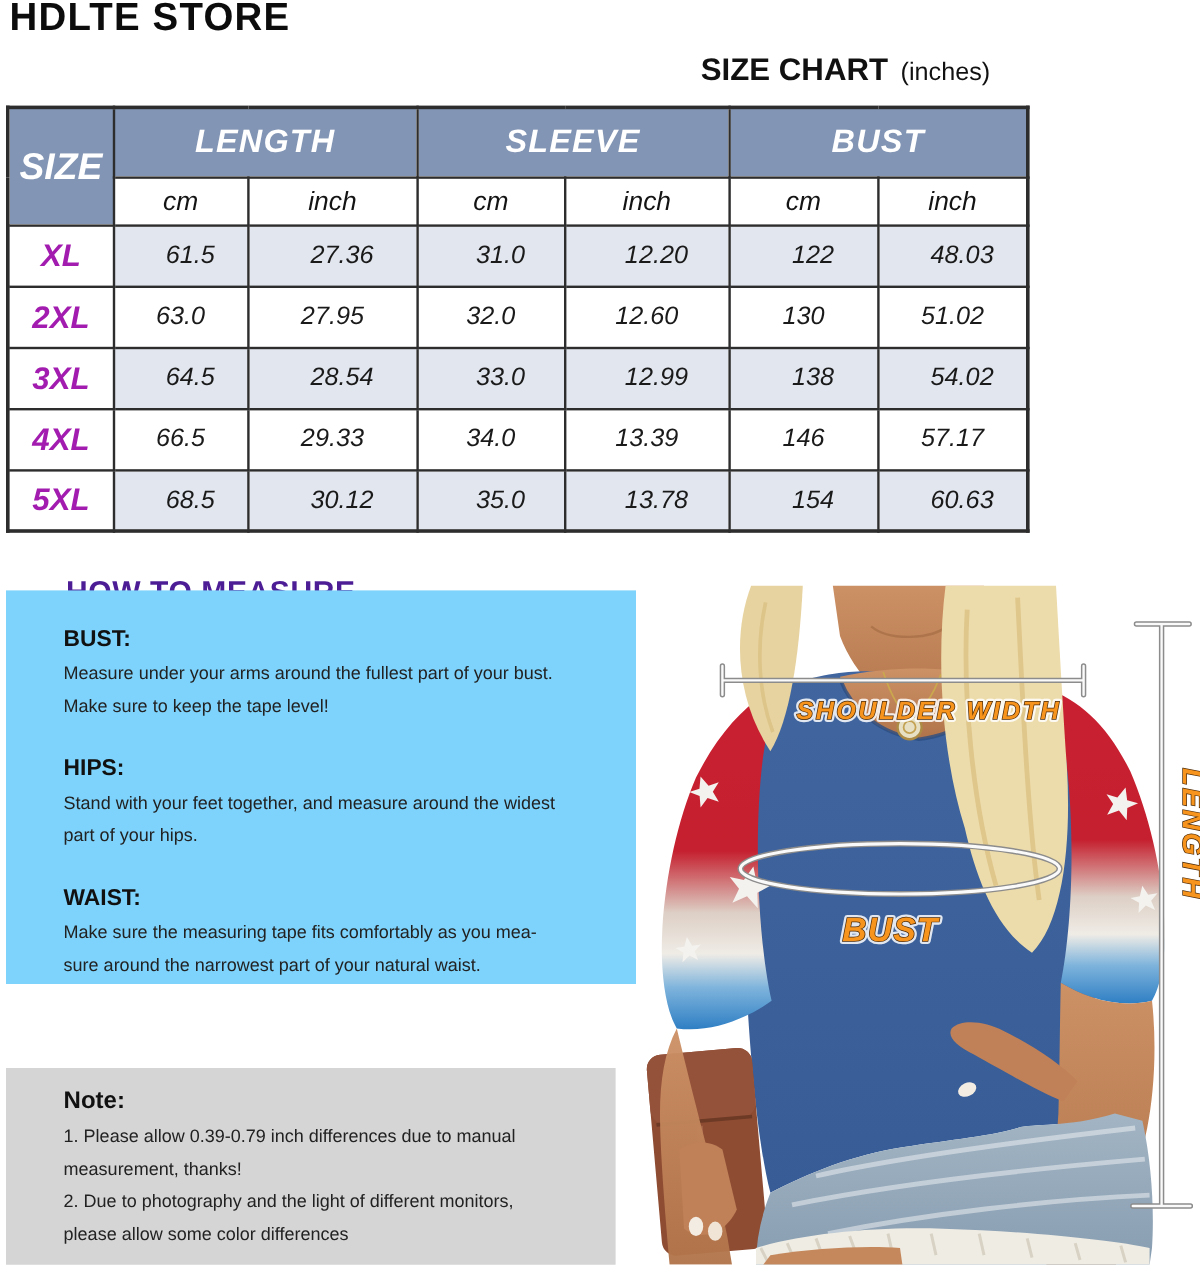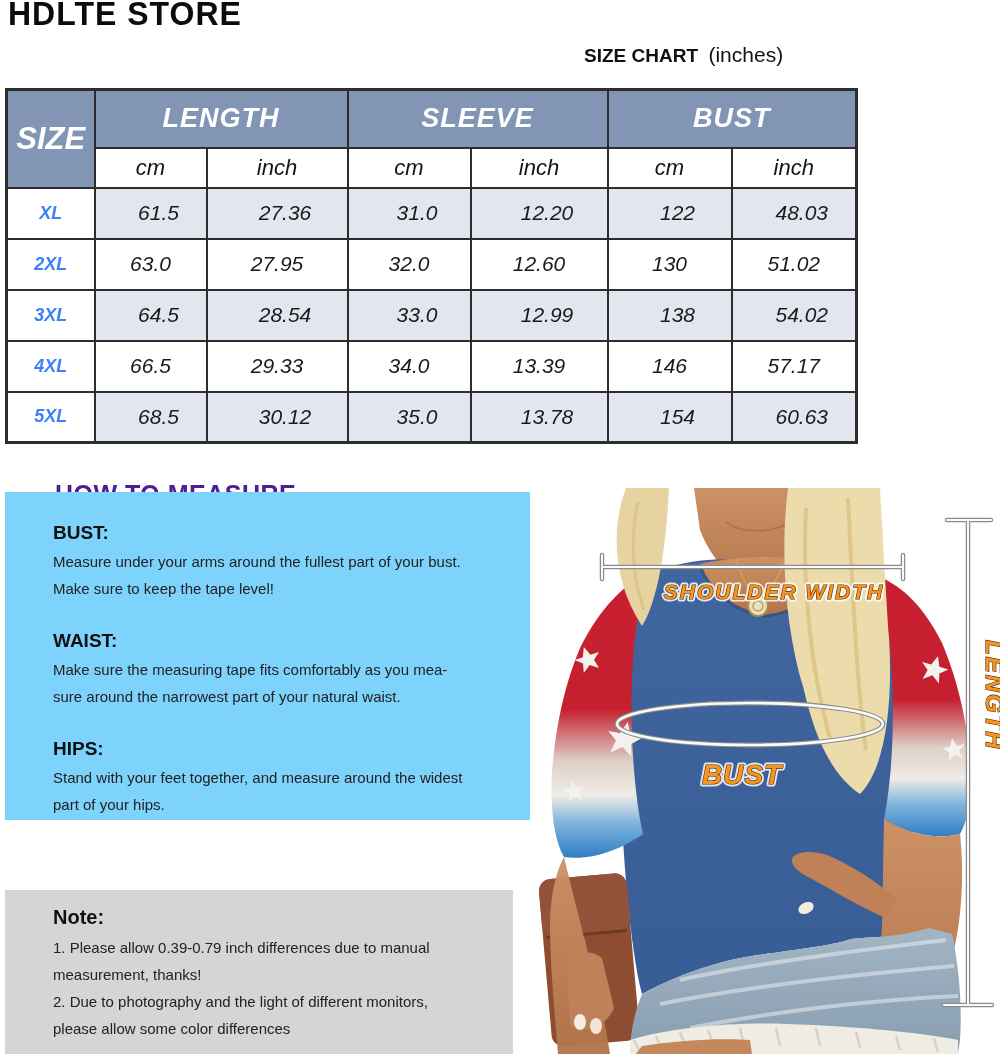--- a/index.html
+++ b/index.html
@@ -4,39 +4,39 @@
 <style>
   * { margin:0; padding:0; box-sizing:border-box; }
   html,body { width:1000px; height:1054px; background:#ffffff; overflow:hidden;
               font-family:"Liberation Sans", sans-serif; }
   #page { position:relative; width:1000px; height:1054px; background:#ffffff; }
 
   
   .store-logo { position:absolute; left:8px; top:-4px; font-size:32px; font-weight:900;
                 letter-spacing:1px; color:#0c0c0c; transform:scaleY(1.02); }
   .chart-title-wrap { position:absolute; left:584px; top:43px; white-space:nowrap; }
-  .chart-title { font-size:19px; font-weight:bold; color:#111; }
+  .chart-title { font-size:26px; font-weight:bold; color:#111; }
   .chart-title-suffix { font-size:21px; font-weight:normal; color:#111; margin-left:6px; }
 
   
   table.size-table { position:absolute; left:5px; top:88px; width:850px;
                      border-collapse:collapse; table-layout:fixed;
                      border:3px solid #2d2d2d; }
   table.size-table th, table.size-table td { border:2px solid #2d2d2d; text-align:center;
                      vertical-align:middle; overflow:hidden; }
   tr.group-row { height:58px; }
   tr.units-row { height:40px; }
   tbody tr { height:51px; }
   th.corner { background:#8295b4; color:#ffffff; font-size:31px; font-weight:bold;
               font-style:italic; }
   th.group-cell { background:#8295b4; color:#ffffff; font-size:27px; font-weight:bold;
               font-style:italic; letter-spacing:1px; }
   th.unit-cell { background:#ffffff; color:#141414; font-size:22px; font-weight:normal;
               font-style:italic;margin-left:12px; }
-  th.size-cell { background:#ffffff; color:#3b82f6; font-size:18px; font-weight:bold;
+  th.size-cell { background:#ffffff; color:#a21caf; font-size:26px; font-weight:bold;
               font-style:italic; }
   tbody td { background:#ffffff; color:#1a1a1a; font-size:21px; font-style:italic; }
   tbody tr.striped td { background:#e2e6ee;padding-left:16px; }
 
   
   .howto-title { position:absolute; left:55px; top:480px; font-size:25px; font-weight:bold;
                  color:#4c1d95; letter-spacing:0.5px; }
   .measure-panel { position:absolute; left:5px; top:492px; width:584px; height:328px;
                    background:#7dd3fc; padding:28px 22px 16px 48px; }
   .measure-section { margin-bottom:26px; }
@@ -150,28 +150,28 @@
 
   <div class="howto-title">HOW TO MEASURE</div>
 
   <div class="measure-panel" id="measure-sections">
       <div class="measure-section">
         <div class="measure-label">BUST:</div>
         <div class="measure-line">Measure under your arms around the fullest part of your bust.</div>
         <div class="measure-line">Make sure to keep the tape level!</div>
       </div>
       <div class="measure-section">
+        <div class="measure-label">HIPS:</div>
+        <div class="measure-line">Stand with your feet together, and measure around the widest</div>
+        <div class="measure-line">part of your hips.</div>
+      </div>
+      <div class="measure-section">
         <div class="measure-label">WAIST:</div>
         <div class="measure-line">Make sure the measuring tape fits comfortably as you mea-</div>
         <div class="measure-line">sure around the narrowest part of your natural waist.</div>
-      </div>
-      <div class="measure-section">
-        <div class="measure-label">HIPS:</div>
-        <div class="measure-line">Stand with your feet together, and measure around the widest</div>
-        <div class="measure-line">part of your hips.</div>
       </div>
     </div>
 
   <div class="note-panel">
     <div class="note-title">Note:</div>
     <div id="note-lines">
         <div class="note-line">1. Please allow 0.39-0.79 inch differences due to manual</div>
         <div class="note-line">measurement, thanks!</div>
         <div class="note-line">2. Due to photography and the light of different monitors,</div>
         <div class="note-line">please allow some color differences</div>

